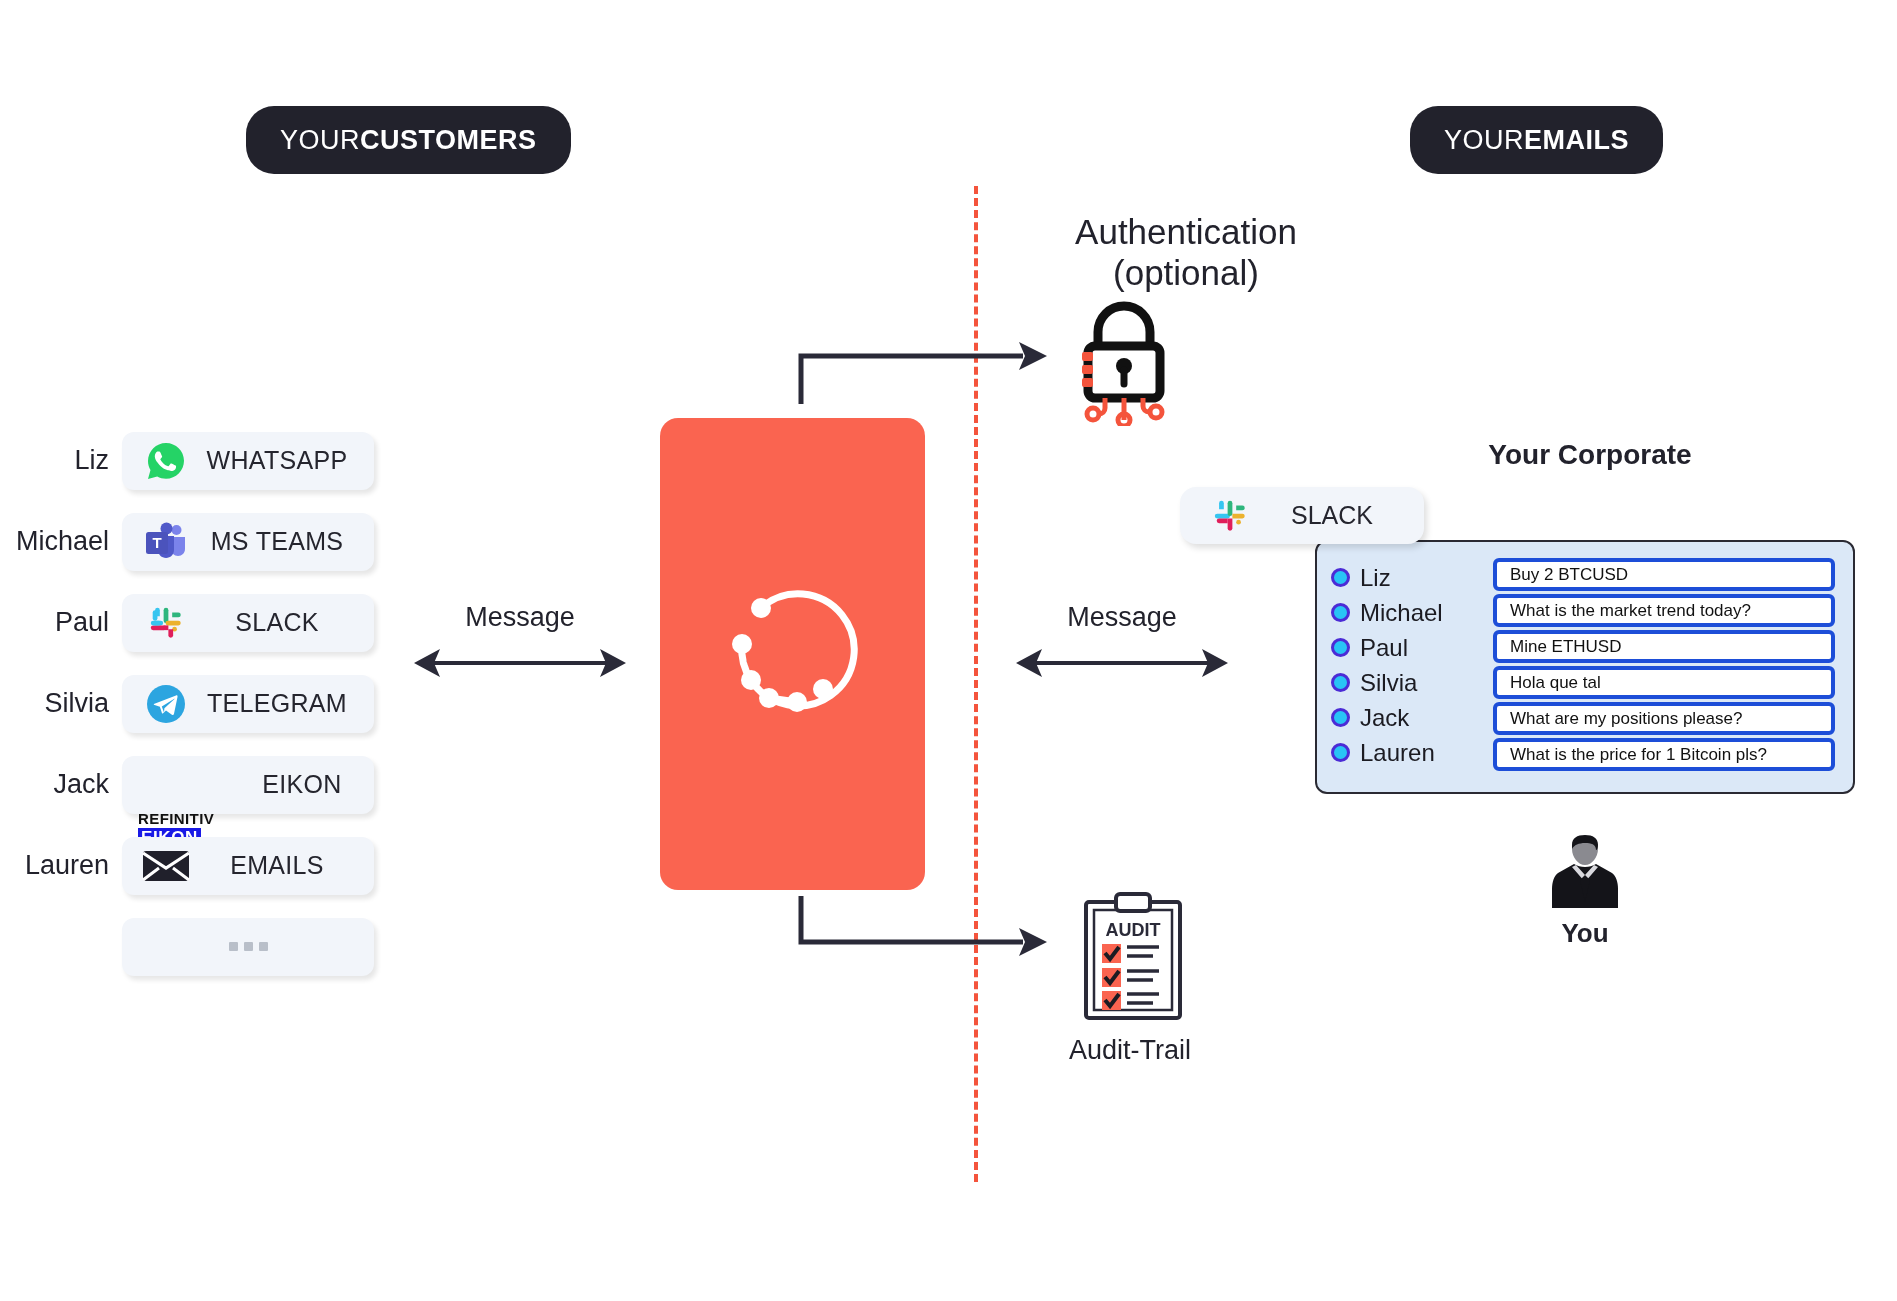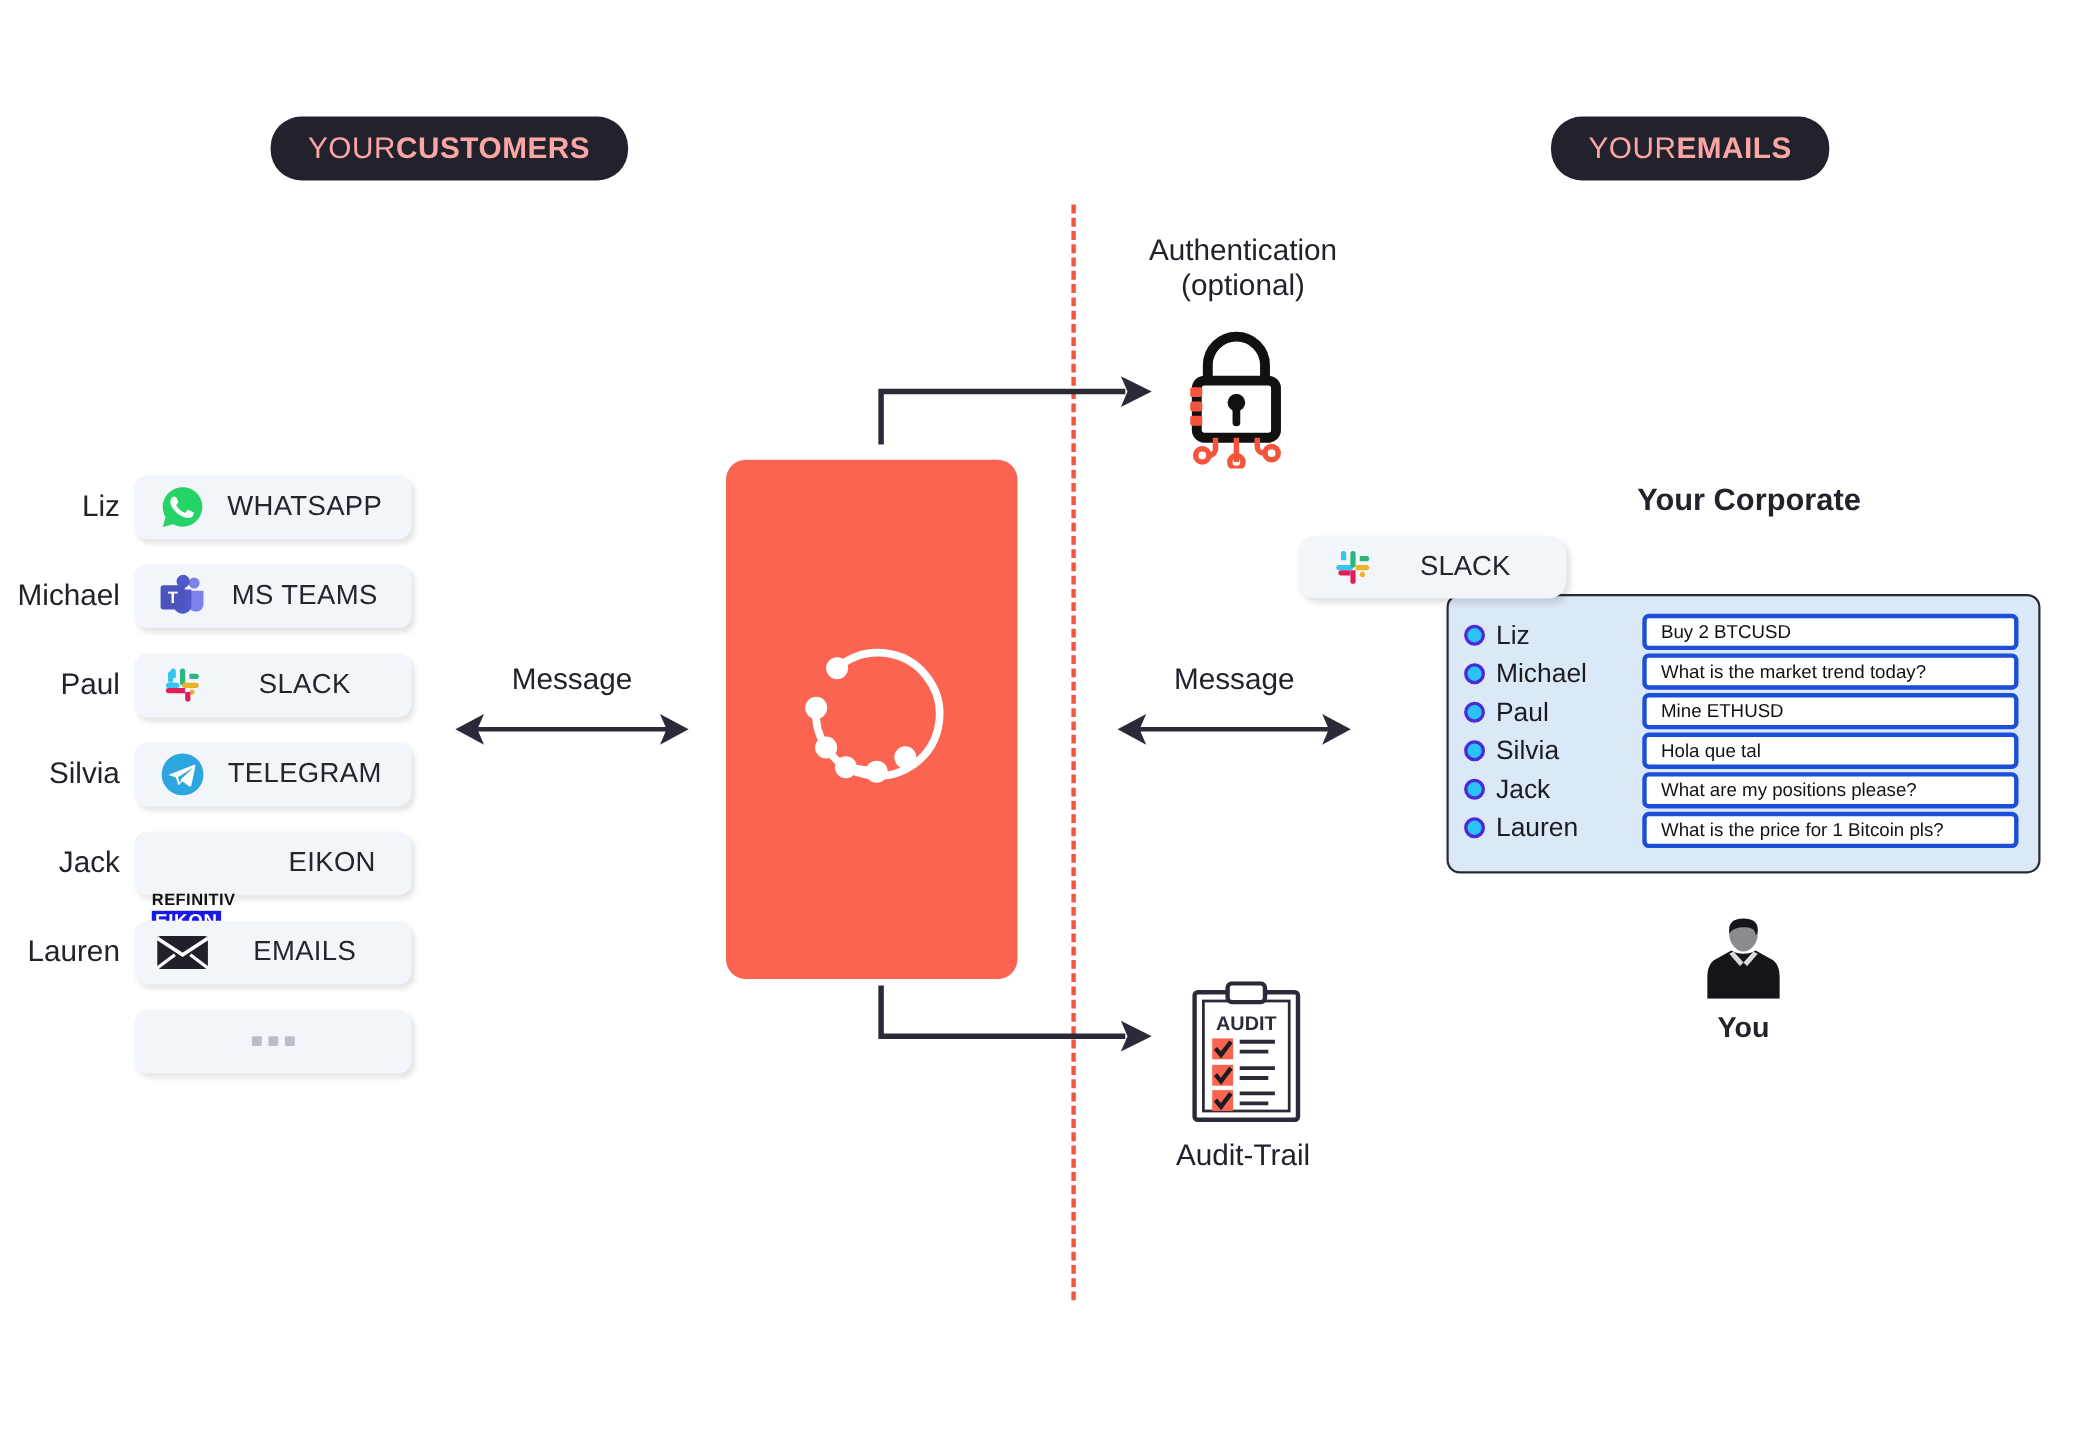--- a/index.html
+++ b/index.html
@@ -9,26 +9,26 @@
     font-family: "Liberation Sans", sans-serif;
     overflow: hidden;
   }
   #stage { position: relative; width: 1897px; height: 1301px; background:#fff; }
 
   
   .badge {
     position: absolute;
     background: #22222c;
     border-radius: 28px;
-    color: #fca5a5;
+    color: #ffffff;
     display: flex; align-items: center; justify-content: center;
     letter-spacing: 0.5px;
     font-size: 27px;
     padding: 0 34px;
-    height: 58px;
+    height: 68px;
     white-space: nowrap;
   }
   .badge .light { font-weight: 400; }
   .badge .bold  { font-weight: 700; margin-left: 0; }
   #badge-customers { left: 246px; top: 106px; }
   #badge-company   { left: 1410px; top: 106px; }
 
   
   #divider {
     position: absolute;
@@ -79,22 +79,22 @@
 
   
   .msg-group { position: absolute; }
   .msg-label { font-size: 27px; color: #22222c; text-align: center; }
   .msg-arrow { margin-top: 8px; }
   #msg-left  { left: 410px; top: 602px; width: 220px; }
   #msg-right { left: 1012px; top: 602px; width: 220px; }
 
   
   #auth-label {
-    position: absolute; left: 1000px; top: 212px; width: 260px;
-    text-align: center; font-size: 27px; color: #22222c; line-height: 1.17;
+    position: absolute; left: 1056px; top: 212px; width: 260px;
+    text-align: center; font-size: 35px; color: #22222c; line-height: 1.17;
   }
   #auth-icon { position: absolute; left: 1065px; top: 296px; }
   #auth-connector { position: absolute; left: 795px; top: 340px; }
 
   
   #audit-icon { position: absolute; left: 1078px; top: 892px; }
   #audit-label {
     position: absolute; left: 1000px; top: 1035px; width: 260px;
     text-align: center; font-size: 27px; color: #22222c;
   }

